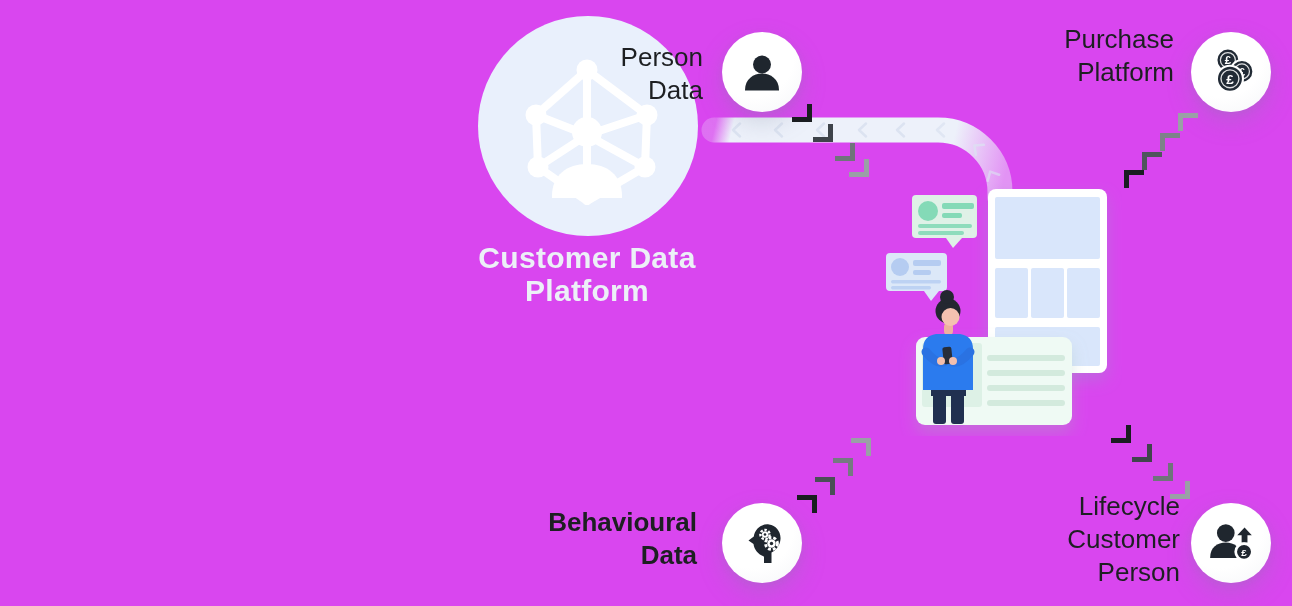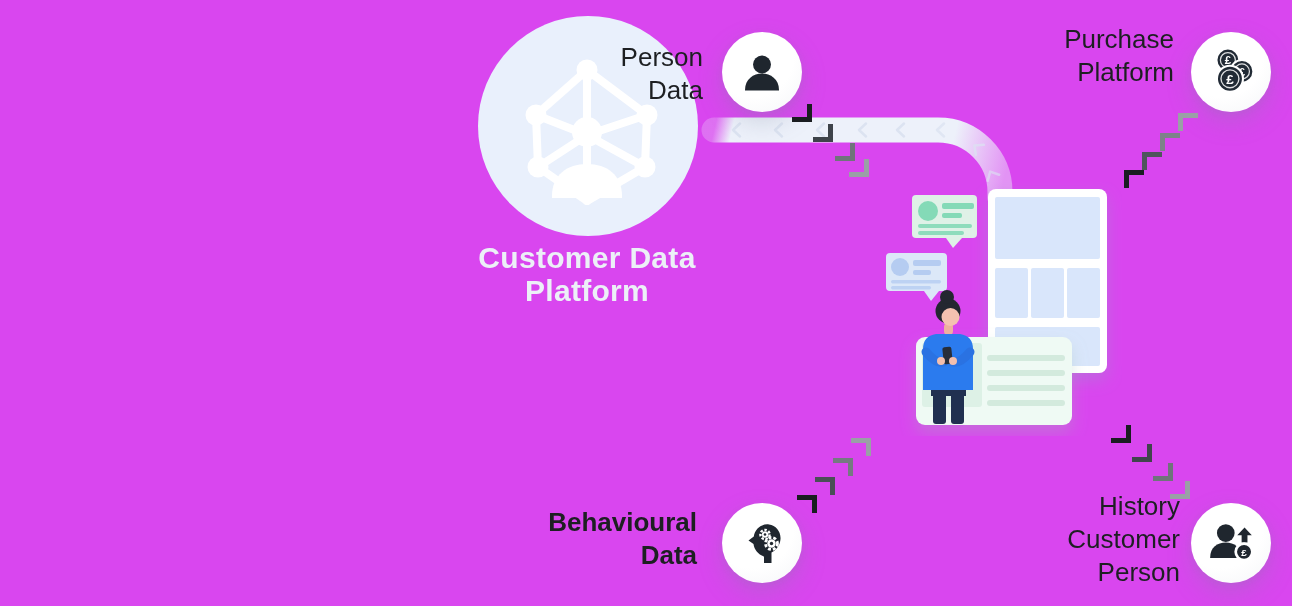--- a/index.html
+++ b/index.html
@@ -93,21 +93,21 @@
   </div>
   <div class="source-label" id="label-purchase">
     <span>Purchase</span>
     <span>Platform</span>
   </div>
   <div class="source-label" id="label-behavioural">
     <span>Behavioural</span>
     <span>Data</span>
   </div>
   <div class="source-label" id="label-lifecycle">
-    <span>History</span>
+    <span>Lifecycle</span>
     <span>Customer</span>
     <span>Person</span>
   </div>
 
   <div class="icon-circle" id="icon-person">
     <svg width="48" height="48" viewBox="0 0 48 48">
       <g fill="#1f262e">
         <circle cx="24" cy="16.5" r="9"></circle>
         <path d="M7,42 c0,-11 8.5,-16.5 17,-16.5 s17,5.5 17,16.5 v0.5 H7 z"></path>
       </g>

